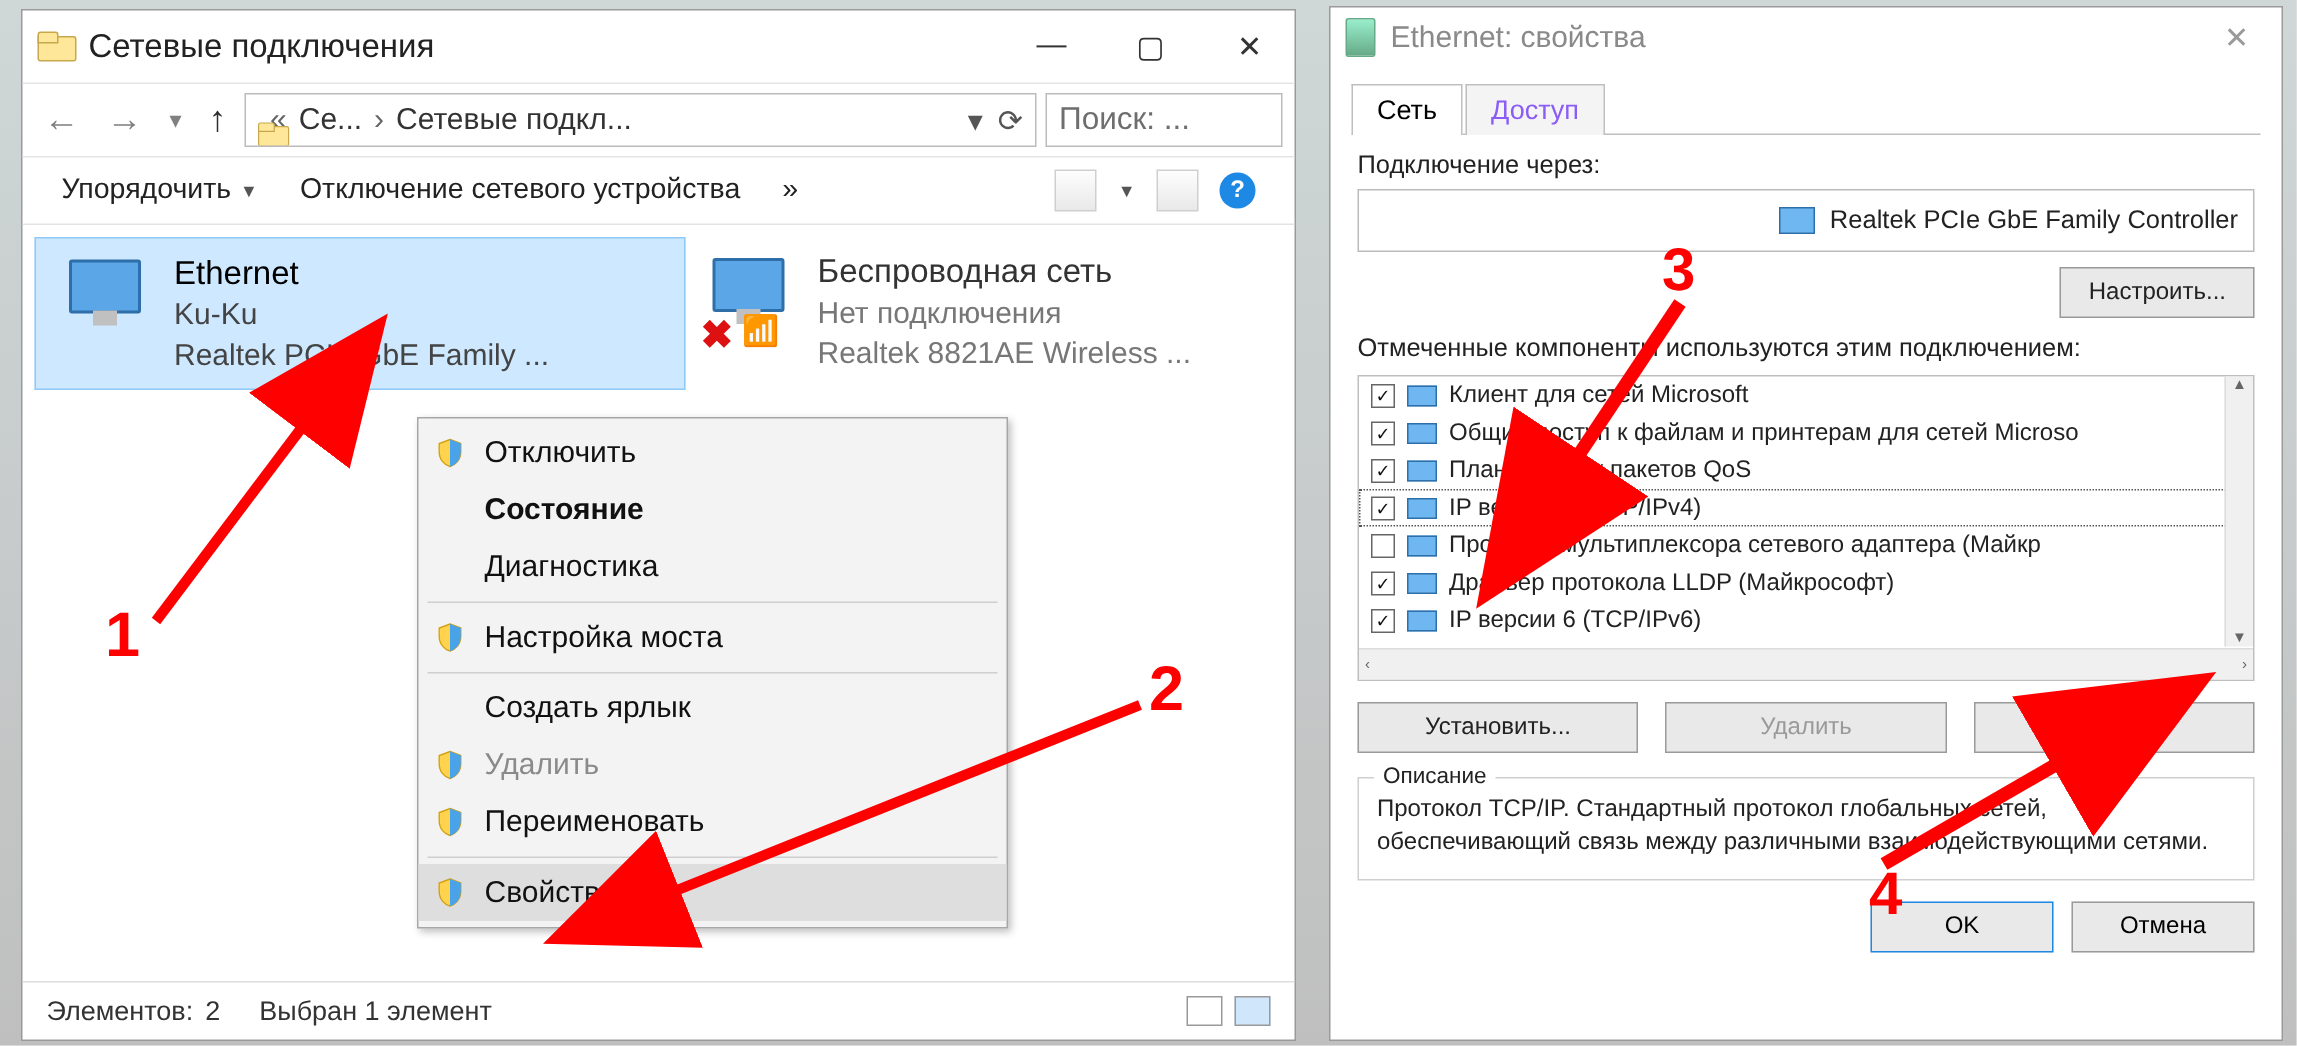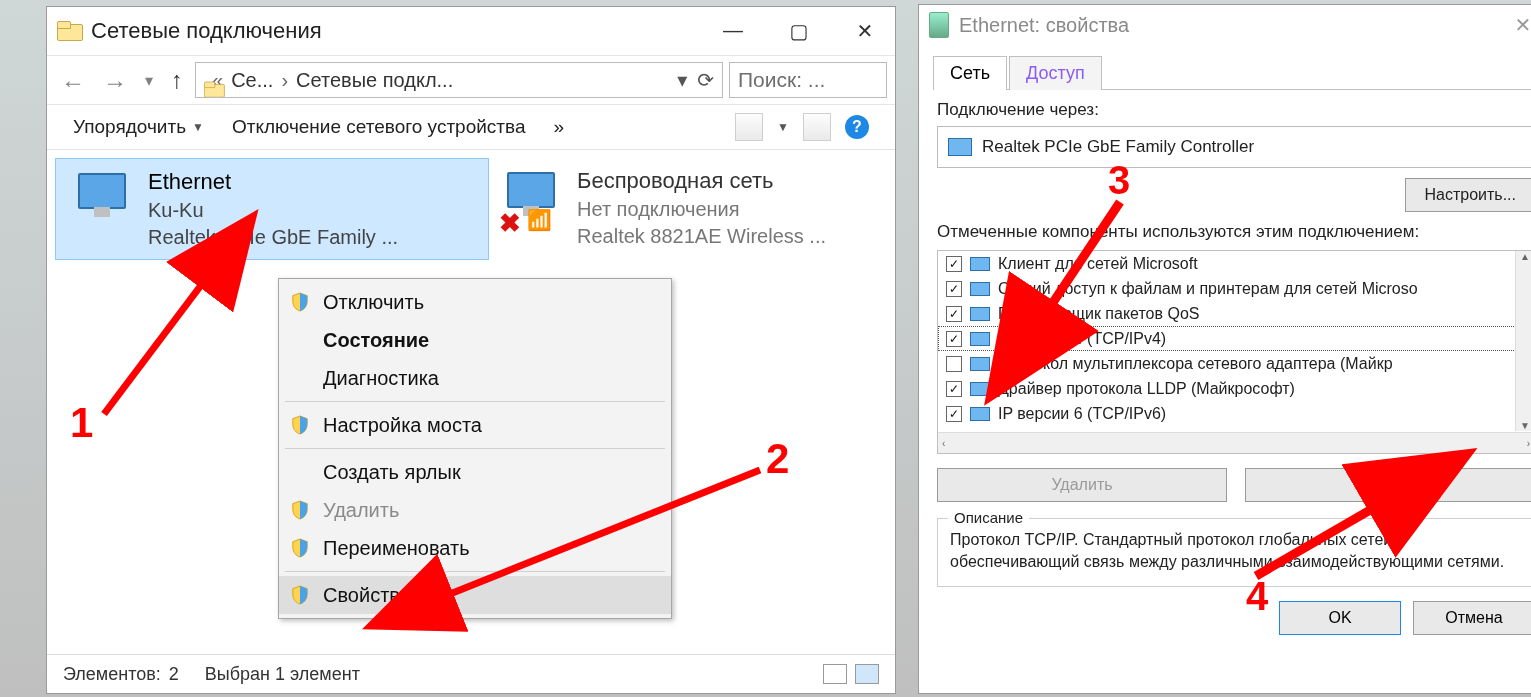--- a/index.html
+++ b/index.html
@@ -1,18 +1,18 @@
 <!DOCTYPE html>
 <html><head>
 <meta charset="utf-8">
 <style>
   html,body{margin:0;padding:0;font-family:"Segoe UI",Arial,sans-serif;font-size:15px;background:#d9d9d9;}
   .stage{position:relative;width:1531px;height:697px;background:#e0e0e0;}
   .stage-img{position:absolute;inset:0;background:linear-gradient(#cfd7d7,#bfbfbf);}
-  .window{position:absolute;background:#fff;border:1px solid #9a9a9a;box-shadow:0 0 0 1px #fff inset;margin-left:32px;}
+  .window{position:absolute;background:#fff;border:1px solid #9a9a9a;box-shadow:0 0 0 1px #fff inset;}
   
   #w1{left:14px;top:6px;width:848px;height:686px;}
   .titlebar{display:flex;align-items:center;height:48px;padding:0 10px;font-size:22px;color:#222;}
   .titlebar .icon-folder{width:24px;height:24px;margin-right:10px;position:relative;}
   .icon-folder:before{content:"";position:absolute;left:0;top:5px;width:24px;height:15px;background:#ffe79a;border:1px solid #c8a84d;border-radius:0 2px 2px 2px;}
   .icon-folder:after{content:"";position:absolute;left:0;top:2px;width:12px;height:6px;background:#ffe79a;border:1px solid #c8a84d;border-radius:2px 2px 0 0;}
   .winbtns{margin-left:auto;display:flex;gap:26px;font-size:20px;color:#333;}
   .winbtn{width:40px;text-align:center;cursor:default;}
   .navbar{display:flex;align-items:center;height:48px;padding:0 8px;gap:6px;border-top:1px solid #e5e5e5;border-bottom:1px solid #e5e5e5;}
   .arrowbtn{font-size:24px;color:#808080;padding:0 6px;}
@@ -50,21 +50,21 @@
   .statusbar .r{margin-left:auto;display:flex;gap:8px;}
   .sb-icon{width:22px;height:18px;border:1px solid #999;}
   
   #w2{left:886px;top:4px;width:634px;height:688px;}
   #w2 .titlebar{color:#8a8a8a;}
   .t-icon{width:18px;height:24px;margin-right:10px;display:inline-block;background:linear-gradient(#9ec,#6a8);border:1px solid #6a8;border-radius:2px;}
   .tabs{display:flex;align-items:flex-start;height:34px;margin:10px 14px 0 14px;border-bottom:1px solid #bfbfbf;font-size:18px;}
   .tab{padding:6px 16px;border:1px solid #bfbfbf;border-bottom:none;background:#fff;margin-right:2px;position:relative;top:1px;}
   .tab.inactive{background:#f4f4f4;color:#8b5cf6;}
   .panel{padding:10px 18px 0 18px;font-size:17px;color:#222;}
-  .field{border:1px solid #bbb;height:40px;display:flex;align-items:center;padding:0 10px;gap:10px;margin-top:6px;}
+  .field{border:1px solid #bbb;height:40px;display:flex;align-items:center;padding:0 10px;gap:10px;margin-top:6px;justify-content:flex-end;}
   .nic-icon{width:22px;height:16px;background:#6fb7f0;border:1px solid #2f6fa9;}
   .btn{height:32px;border:1px solid #9a9a9a;background:#e9e9e9;padding:0 18px;font-size:16px;display:inline-flex;align-items:center;justify-content:center;}
   .btn.disabled{color:#9a9a9a;}
   .rightrow{display:flex;justify-content:flex-end;margin-top:10px;}
   .listwrap{margin-top:8px;border:1px solid #bfbfbf;height:202px;position:relative;background:#fff;}
   .list-inner{height:180px;overflow:hidden;}
   .li{display:flex;align-items:center;height:25px;padding:0 8px;gap:8px;font-size:16px;white-space:nowrap;}
   .cb{width:14px;height:14px;border:1px solid #666;display:inline-flex;align-items:center;justify-content:center;font-size:12px;color:#111;}
   .li-icon{width:18px;height:12px;background:#6fb7f0;border:1px solid #2f6fa9;}
   .li.sel{outline:1px dotted #555;outline-offset:-1px;}
@@ -281,20 +281,21 @@
               <span>IP версии 6 (TCP/IPv6)</span>
             </div>
           </div>
         <div class="vscroll"></div>
         <div class="hscroll">
             <span>‹</span>
             <span>›</span>
           </div>
       </div>
       <div class="btnrow">
+        <span class="btn">Установить...</span>
         <span class="btn disabled">Удалить</span>
         <span class="btn">Свойства</span>
       </div>
       <div class="group">
         <span class="legend">Описание</span>
         <div style="font-size:16px;line-height:1.35">Протокол TCP/IP. Стандартный протокол глобальных сетей, обеспечивающий связь между различными взаимодействующими сетями.</div>
       </div>
     </div>
     <div class="dlg-btns">
       <span class="btn" style="min-width:84px;border:1px solid #1e88e5">OK</span>

